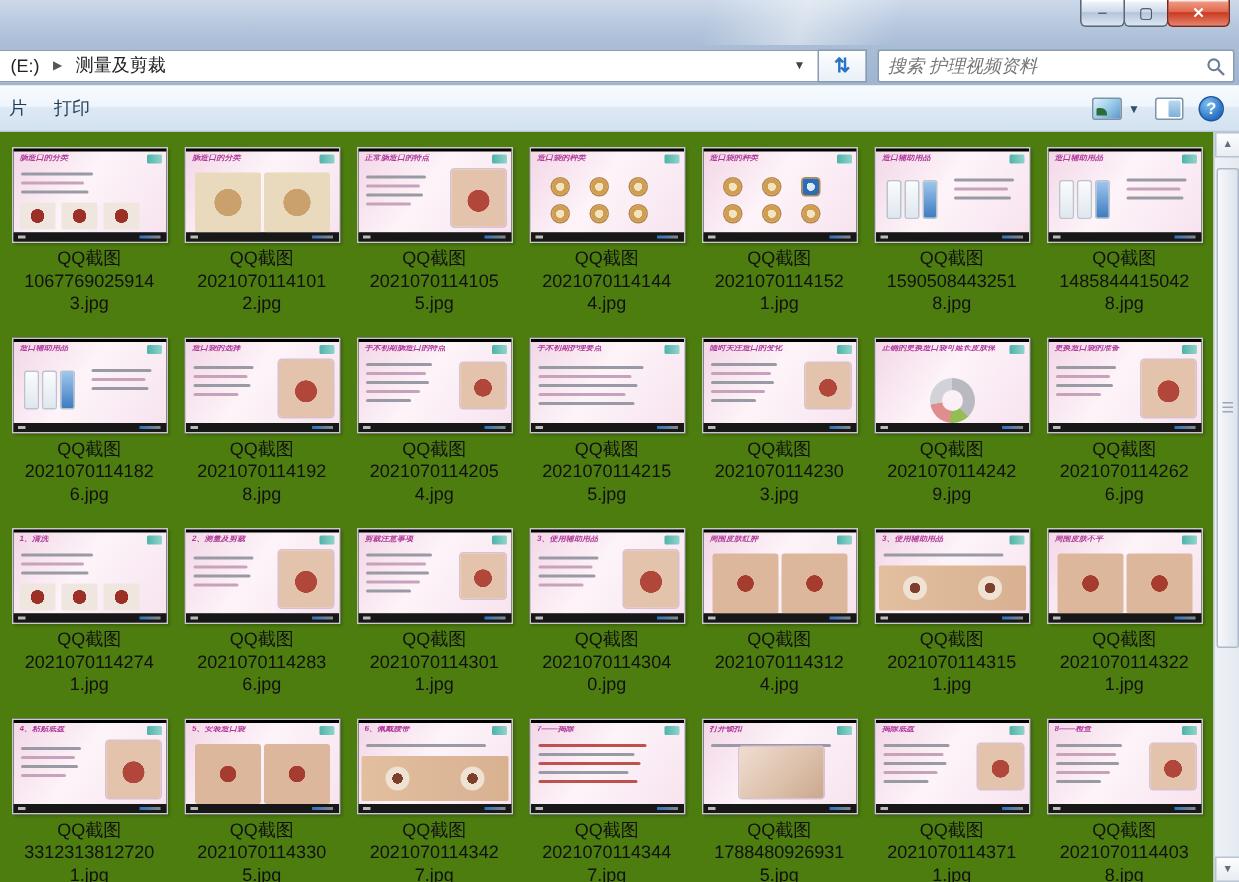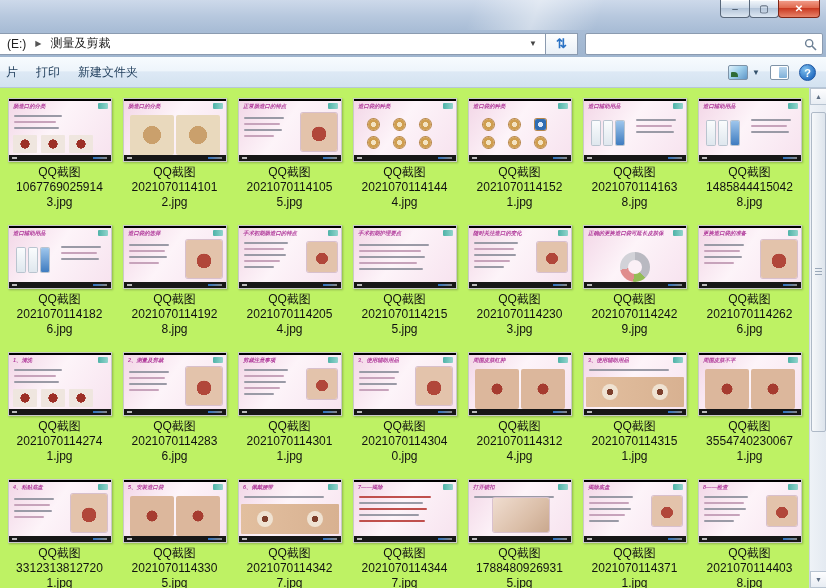--- a/index.html
+++ b/index.html
@@ -53,21 +53,21 @@
     background:#2f6b36; border-radius:1px 4px 0 0;}
   .views-caret { font-size:8px; color:#33506b; }
   .preview-btn { width:19px; height:15px; border:1px solid #7e93a8; border-radius:2px; background:#fff; position:relative;}
   .preview-btn::after { content:""; position:absolute; right:1px; top:1px; bottom:1px; width:8px;
     background:linear-gradient(180deg,#bcd8ef,#7fb0d8); border-radius:1px;}
   .help-btn { width:17px; height:17px; border-radius:50%; color:#fff; font-size:11px; font-weight:bold;
     background:radial-gradient(circle at 35% 30%,#7ec1ef,#2a72c4 70%); border:1px solid #1d5failed;
     border:1px solid #1d55a0; display:flex; align-items:center; justify-content:center;}
 
   
-  .content { position:absolute; top:88px; left:0; width:809px; height:500px; background:#bef264; }
+  .content { position:absolute; top:88px; left:0; width:809px; height:500px; background:#4d7c0f; }
   .grid { position:absolute; top:10px; left:2px; display:grid;
     grid-template-columns:repeat(7,115px); grid-auto-rows:127px; }
   .file-item { display:flex; flex-direction:column; align-items:center; cursor:default;}
   .thumb { width:104px; height:64px; border:1px solid #c9c9c9; box-shadow:1px 1px 2px rgba(0,0,0,.25);
     background:#000; display:flex; flex-direction:column; overflow:hidden; }
   .slide { flex:1; margin-top:2px; position:relative; overflow:hidden;
     background:linear-gradient(125deg,#f3d7e7 0%,#fdf4f9 45%,#f7e3ef 100%); }
   .slide-logo { position:absolute; top:2px; right:3px; width:10px; height:6px;
     background:linear-gradient(90deg,#2fa89a,#7fd0c5); border-radius:1px; opacity:.85;}
   .slide-title { position:absolute; top:2px; left:4px; right:14px; font-size:6px; line-height:7px;
@@ -134,33 +134,33 @@
   <div class="addressbox">
     <span class="addr-seg">(E:)</span>
     <span class="addr-sep">▶</span>
     <span class="addr-seg">测量及剪裁</span>
     <span class="addr-drop">▼</span>
   </div>
   <div class="refreshbtn">
     <span class="refresh-glyph">⇅</span>
   </div>
   <div class="searchbox">
+    <input type="text" placeholder="搜索 护理视频资料" style="">
     <span class="search-icon">
       <svg width="13" height="13" viewBox="0 0 13 13">
         <circle cx="5.2" cy="5.2" r="3.6" fill="none" stroke="#6b7f94" stroke-width="1.4"></circle>
         <line x1="8" y1="8" x2="12" y2="12" stroke="#6b7f94" stroke-width="1.6"></line>
       </svg>
     </span>
   </div>
 </div>
 
 <div class="toolbar">
   <div class="tb-item">片</div>
   <div class="tb-item">打印</div>
-  <div class="tb-item">新建文件夹</div>
   <div class="tb-right">
     <div class="views-btn">
       <span class="views-pic"></span>
       <span class="views-caret">▼</span>
     </div>
     <div class="preview-btn"></div>
     <div class="help-btn">?</div>
   </div>
 </div>
 
@@ -270,21 +270,21 @@
             <div class="bottle " style="left: 20px;"></div>
             <div class="bottle b2" style="left: 32px;"></div>
             <div class="tline g" style="top: 18px; width: 40px; left: 52px;"></div>
             <div class="tline " style="top: 24px; width: 36px; left: 52px;"></div>
             <div class="tline g" style="top: 30px; width: 38px; left: 52px;"></div>
           </div>
           <div class="player-bar"></div>
         </div>
         <div class="file-name">
           <div>QQ截图</div>
-          <div>2021070114163</div>
+          <div>1590508443251</div>
           <div>8.jpg</div>
         </div>
       </div>
       <div class="file-item" title="QQ截图20210701141748.jpg">
         <div class="thumb">
           <div class="slide">
             <div class="slide-logo"></div>
             <div class="slide-title">造口辅助用品</div>
             <div class="bottle " style="left: 8px;"></div>
             <div class="bottle " style="left: 20px;"></div>
@@ -548,21 +548,21 @@
           <div class="slide">
             <div class="slide-logo"></div>
             <div class="slide-title">周围皮肤不平</div>
             <div class="photo2 p1"></div>
             <div class="photo2 p2"></div>
           </div>
           <div class="player-bar"></div>
         </div>
         <div class="file-name">
           <div>QQ截图</div>
-          <div>3554740230067</div>
+          <div>2021070114322</div>
           <div>1.jpg</div>
         </div>
       </div>
       <div class="file-item" title="QQ截图20210701143241.jpg">
         <div class="thumb">
           <div class="slide">
             <div class="slide-logo"></div>
             <div class="slide-title">4、粘贴底盘</div>
             <div class="tline g" style="top: 16px; width: 40px;"></div>
             <div class="tline " style="top: 22px; width: 36px;"></div>

